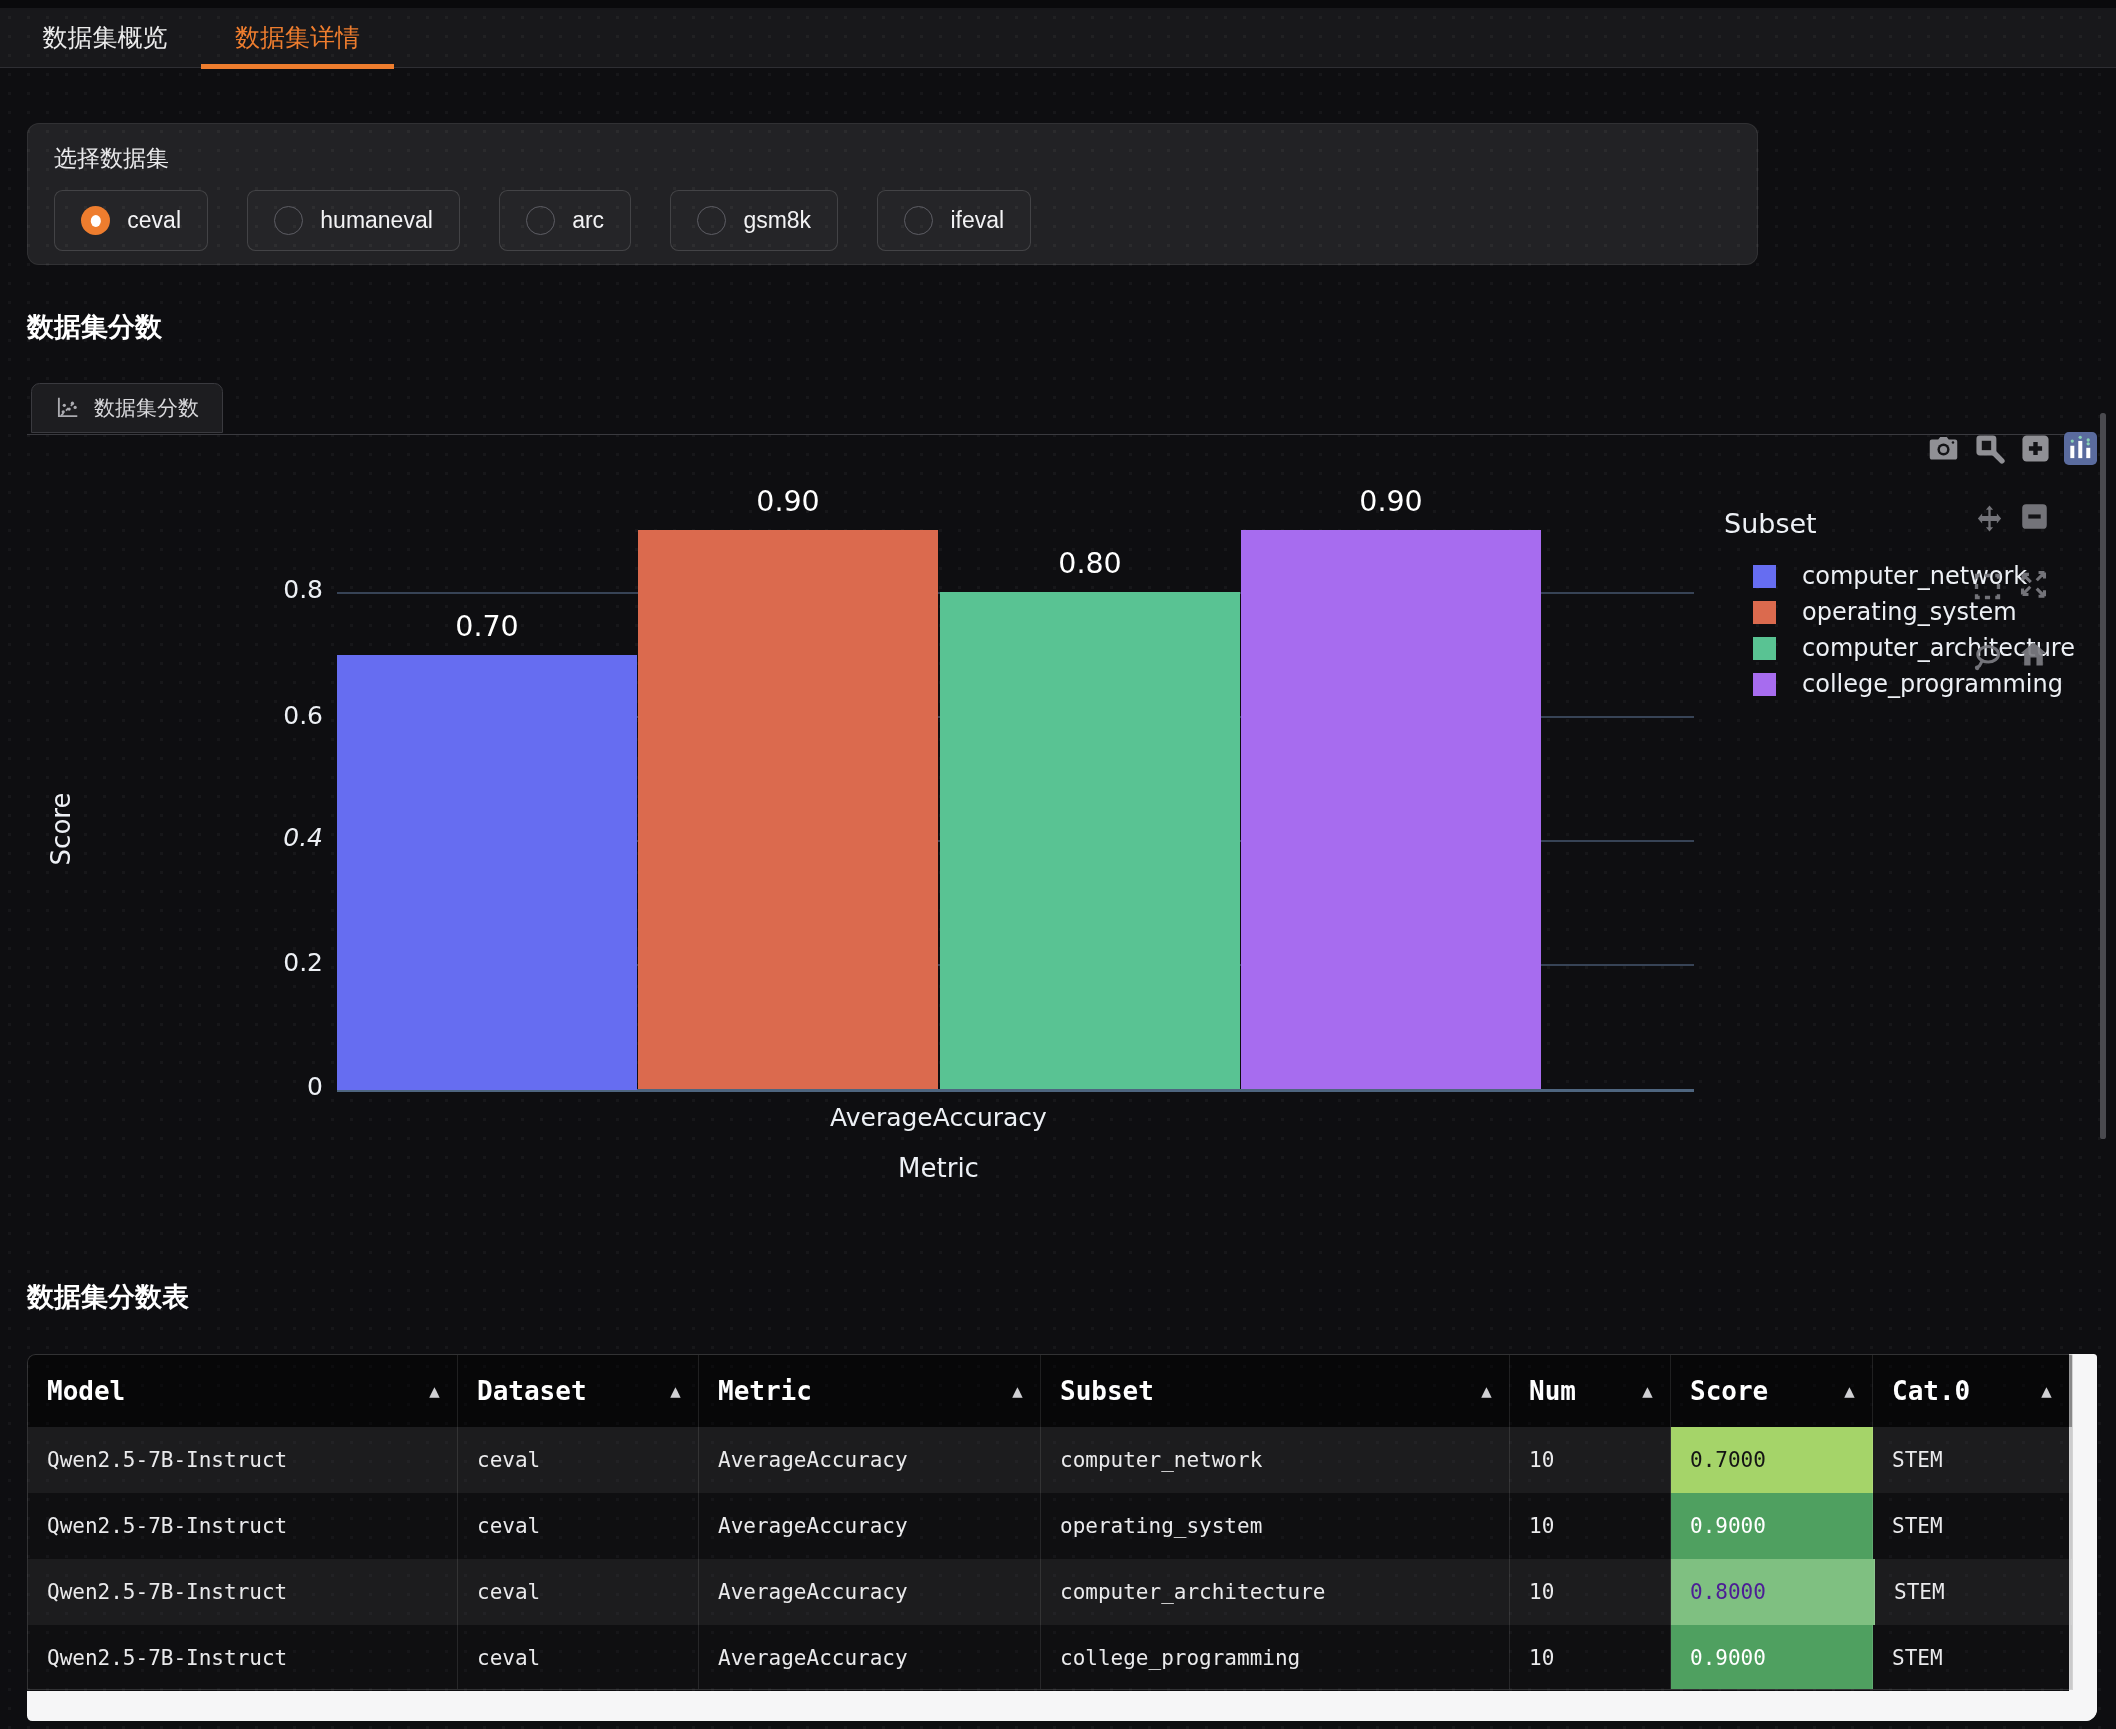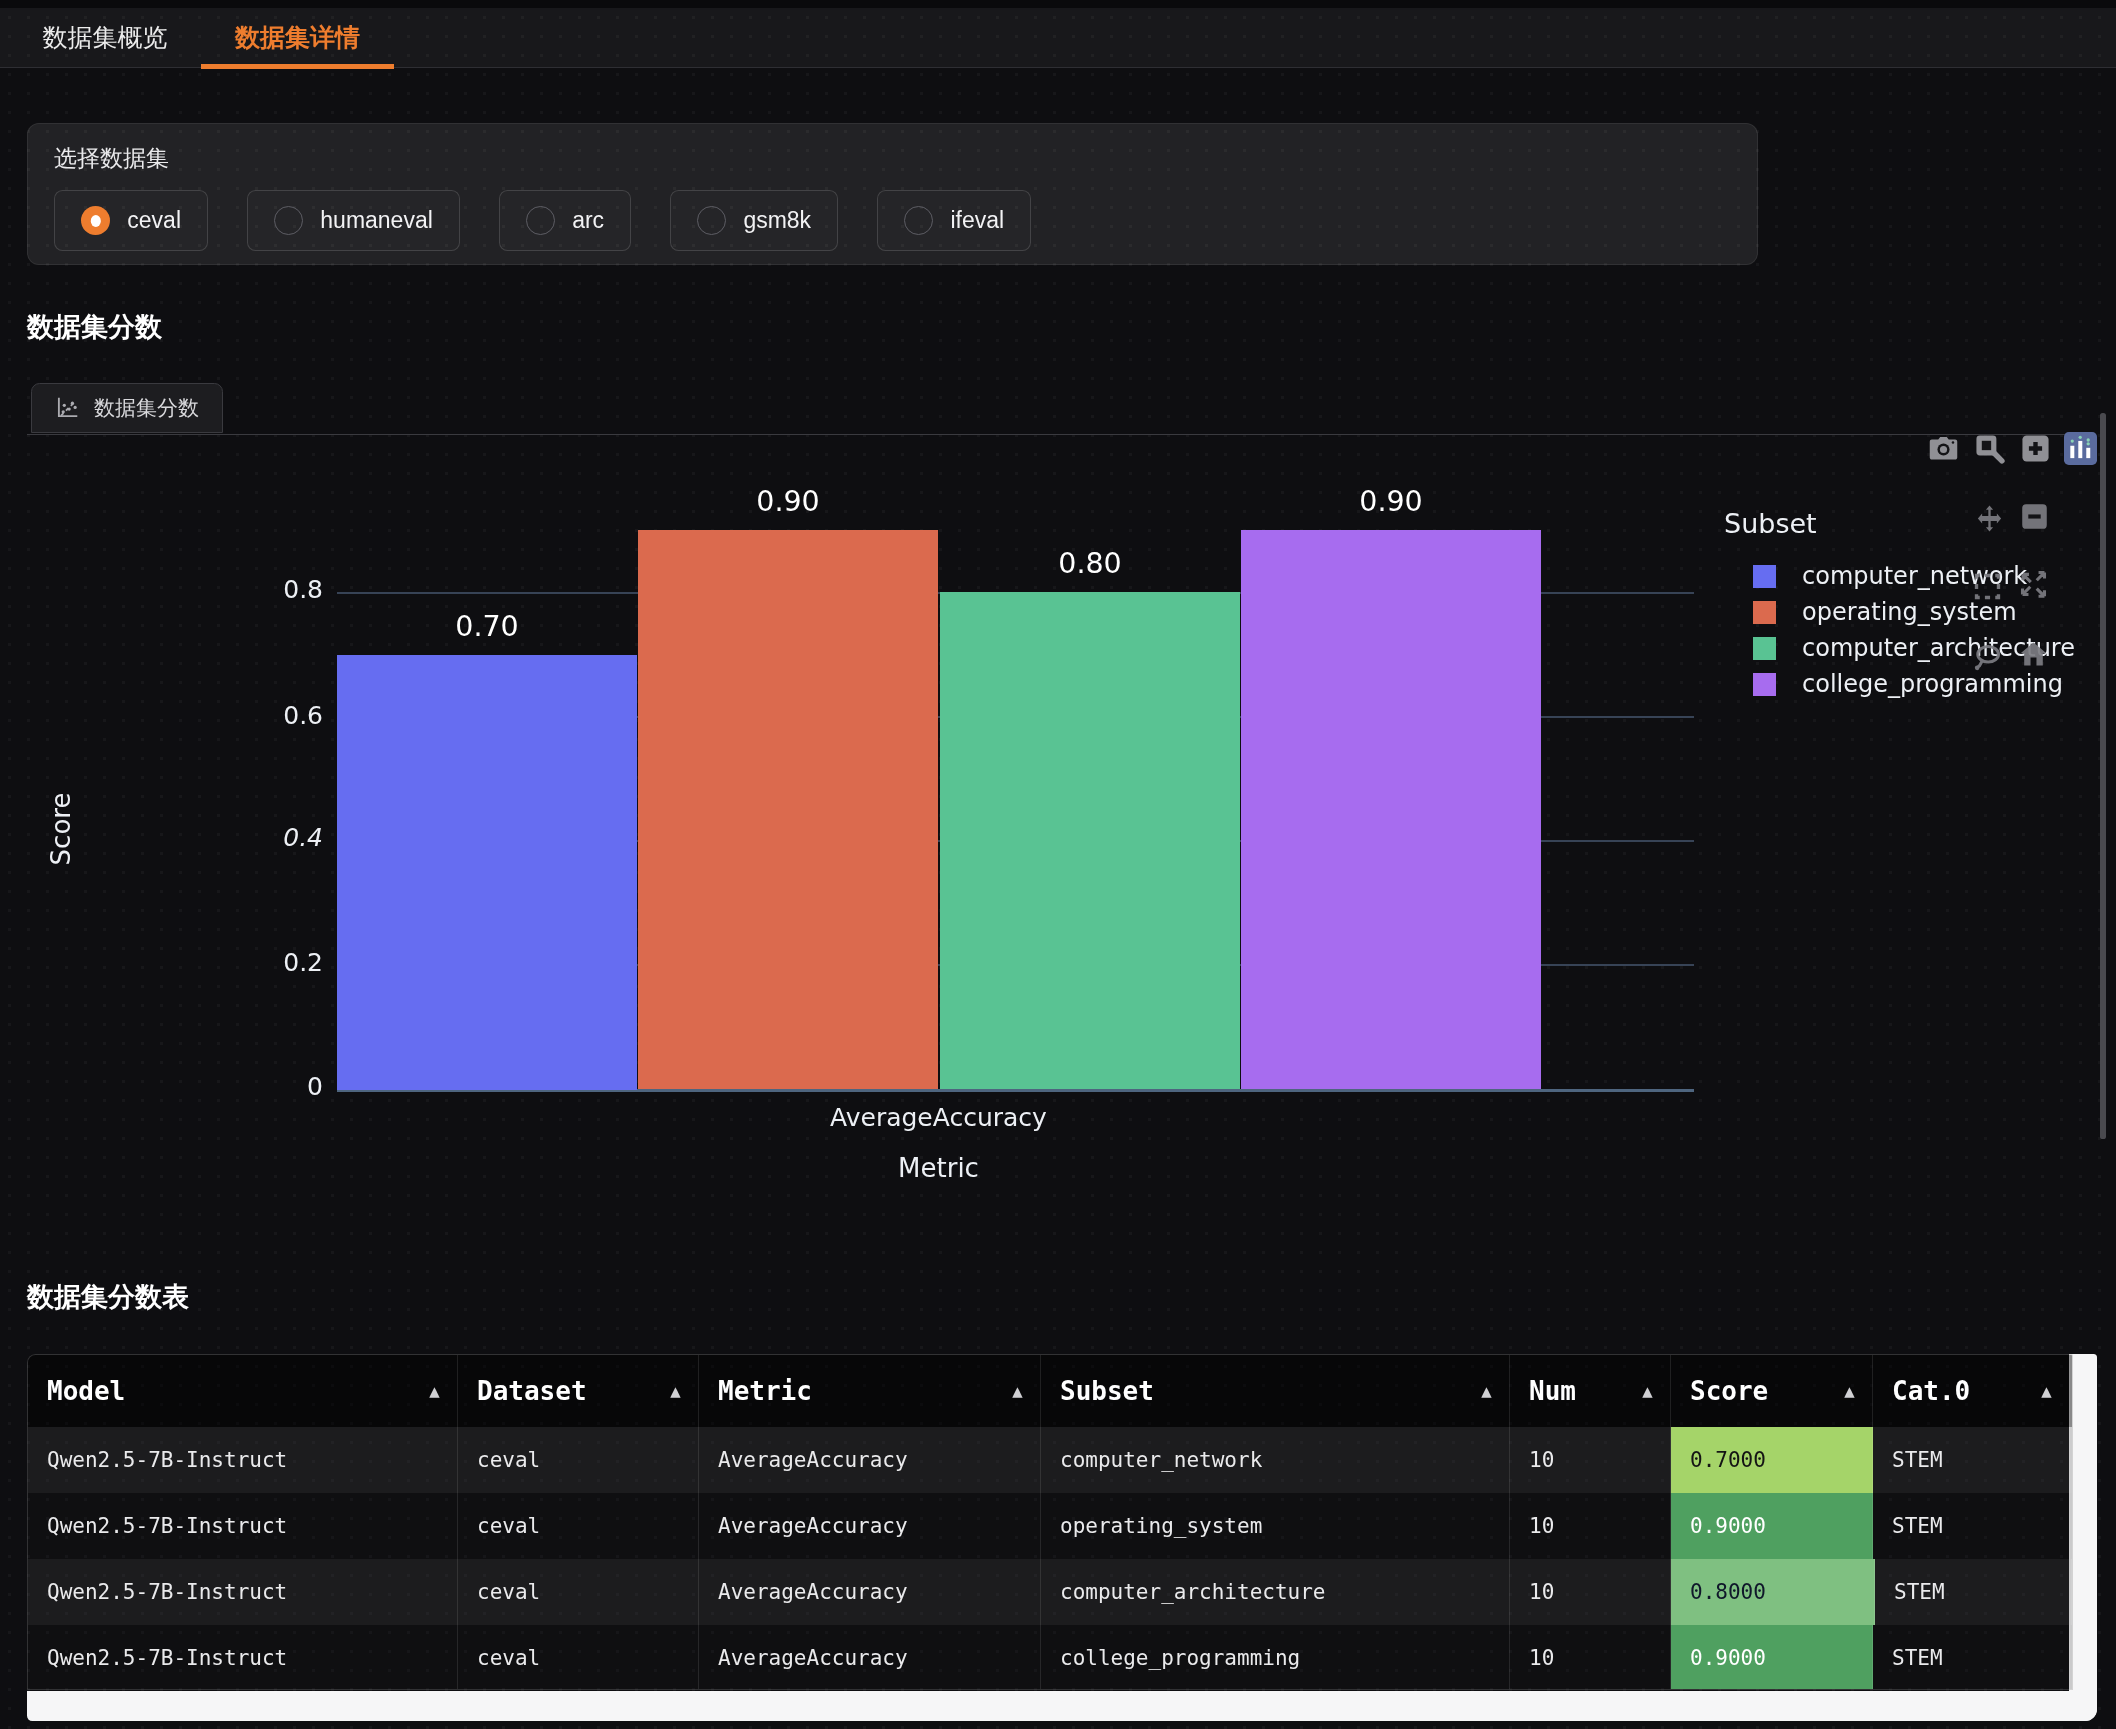--- a/index.html
+++ b/index.html
@@ -9,21 +9,21 @@
     background-image:radial-gradient(rgba(255,255,255,.038) 1.5px, rgba(0,0,0,0) 1.6px);
     background-size:19px 19px;
     font-family:"Liberation Sans",sans-serif;color:#ececee;margin-top:8px;
   }
   
   .tabbar{position:absolute;left:0;top:0;width:2117px;height:59px;
     background:rgba(255,255,255,.045);border-bottom:1.7px solid #2e2e33;}
   .tab{position:absolute;top:0;height:59px;width:193px;display:flex;align-items:center;justify-content:center;
     font-size:25px;color:#ececec;cursor:pointer;}
   .tab.t0{left:8.6px;}
-  .tab.t1{left:201px;color:#ee7d2e;font-weight:700;}
+  .tab.t1{left:201px;color:#ee7d2e;font-weight:400;}
   .tab-underline{position:absolute;left:201px;bottom:-1.7px;width:193px;height:4.3px;background:#ee7d2e;}
   
   .panel{position:absolute;left:27px;top:115px;width:1731px;height:142px;
     background:rgba(255,255,255,.085);border:0.9px solid rgba(255,255,255,.07);border-radius:12px;box-sizing:border-box;}
   .panel-label{position:absolute;left:26px;top:19px;font-size:23px;color:#eaeaec;}
   .radio-row{position:absolute;left:26px;top:66px;display:flex;gap:39px;}
   .radio-opt{height:61px;display:inline-flex;align-items:center;gap:17.3px;padding:0 26px;
     border:1.7px solid rgba(255,255,255,.14);border-radius:8.6px;background:rgba(255,255,255,.015);
     font-size:23px;color:#f2f2f4;cursor:pointer;box-sizing:border-box;}
   .rdo{width:29px;height:29px;border-radius:50%;border:1.7px solid #5d5d64;box-sizing:border-box;position:relative;flex:0 0 auto;}
@@ -289,21 +289,21 @@
             <div class="td" style="width: 161px;">10</div>
             <div class="td" style="width: 202px; background: rgb(79, 160, 96); color: rgb(255, 255, 255);">0.9000</div>
             <div class="td" style="width: 197px;">STEM</div>
           </div>
           <div class="tr r">
             <div class="td" style="width: 430px;">Qwen2.5-7B-Instruct</div>
             <div class="td" style="width: 241px;">ceval</div>
             <div class="td" style="width: 342px;">AverageAccuracy</div>
             <div class="td" style="width: 469px;">computer_architecture</div>
             <div class="td" style="width: 161px;">10</div>
-            <div class="td" style="width: 204px; background: rgb(127, 192, 129); color: #0f172a;">0.8000</div>
+            <div class="td" style="width: 204px; background: rgb(127, 192, 129); color: #4c1d95;">0.8000</div>
             <div class="td" style="width: 197px;">STEM</div>
           </div>
           <div class="tr r">
             <div class="td" style="width: 430px;">Qwen2.5-7B-Instruct</div>
             <div class="td" style="width: 241px;">ceval</div>
             <div class="td" style="width: 342px;">AverageAccuracy</div>
             <div class="td" style="width: 469px;">college_programming</div>
             <div class="td" style="width: 161px;">10</div>
             <div class="td" style="width: 202px; background: rgb(79, 160, 96); color: rgb(255, 255, 255);">0.9000</div>
             <div class="td" style="width: 197px;">STEM</div>

